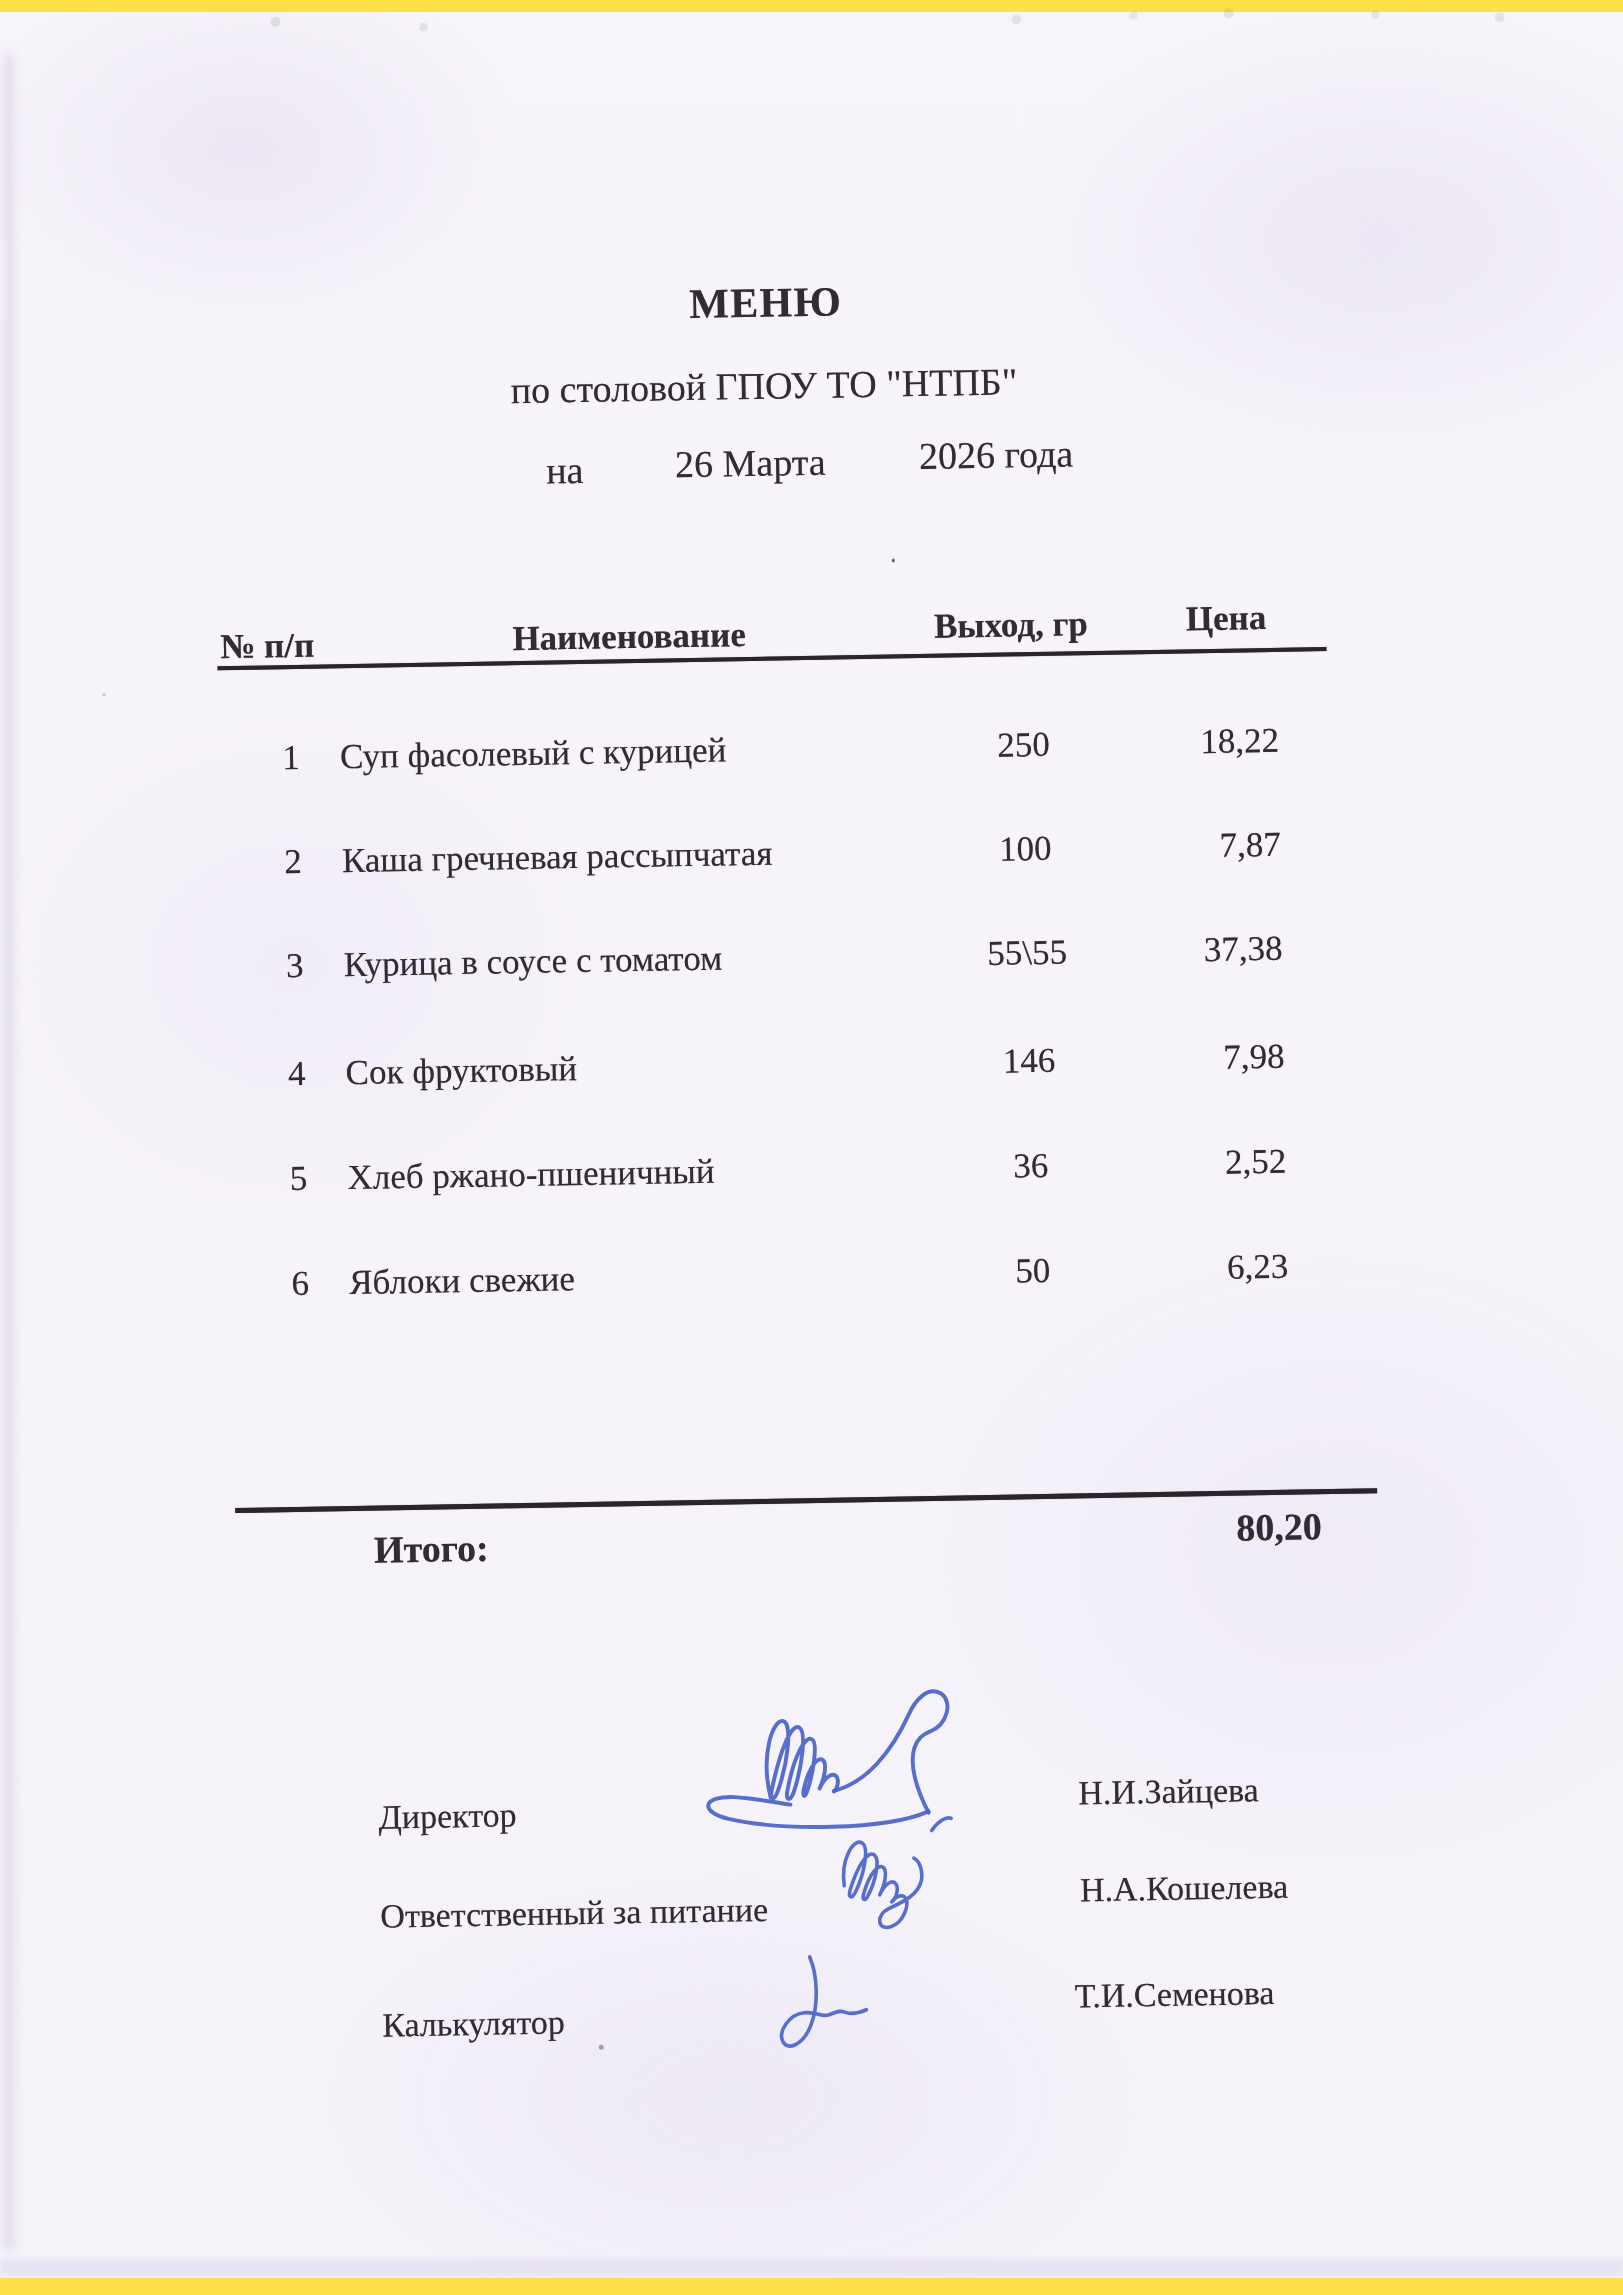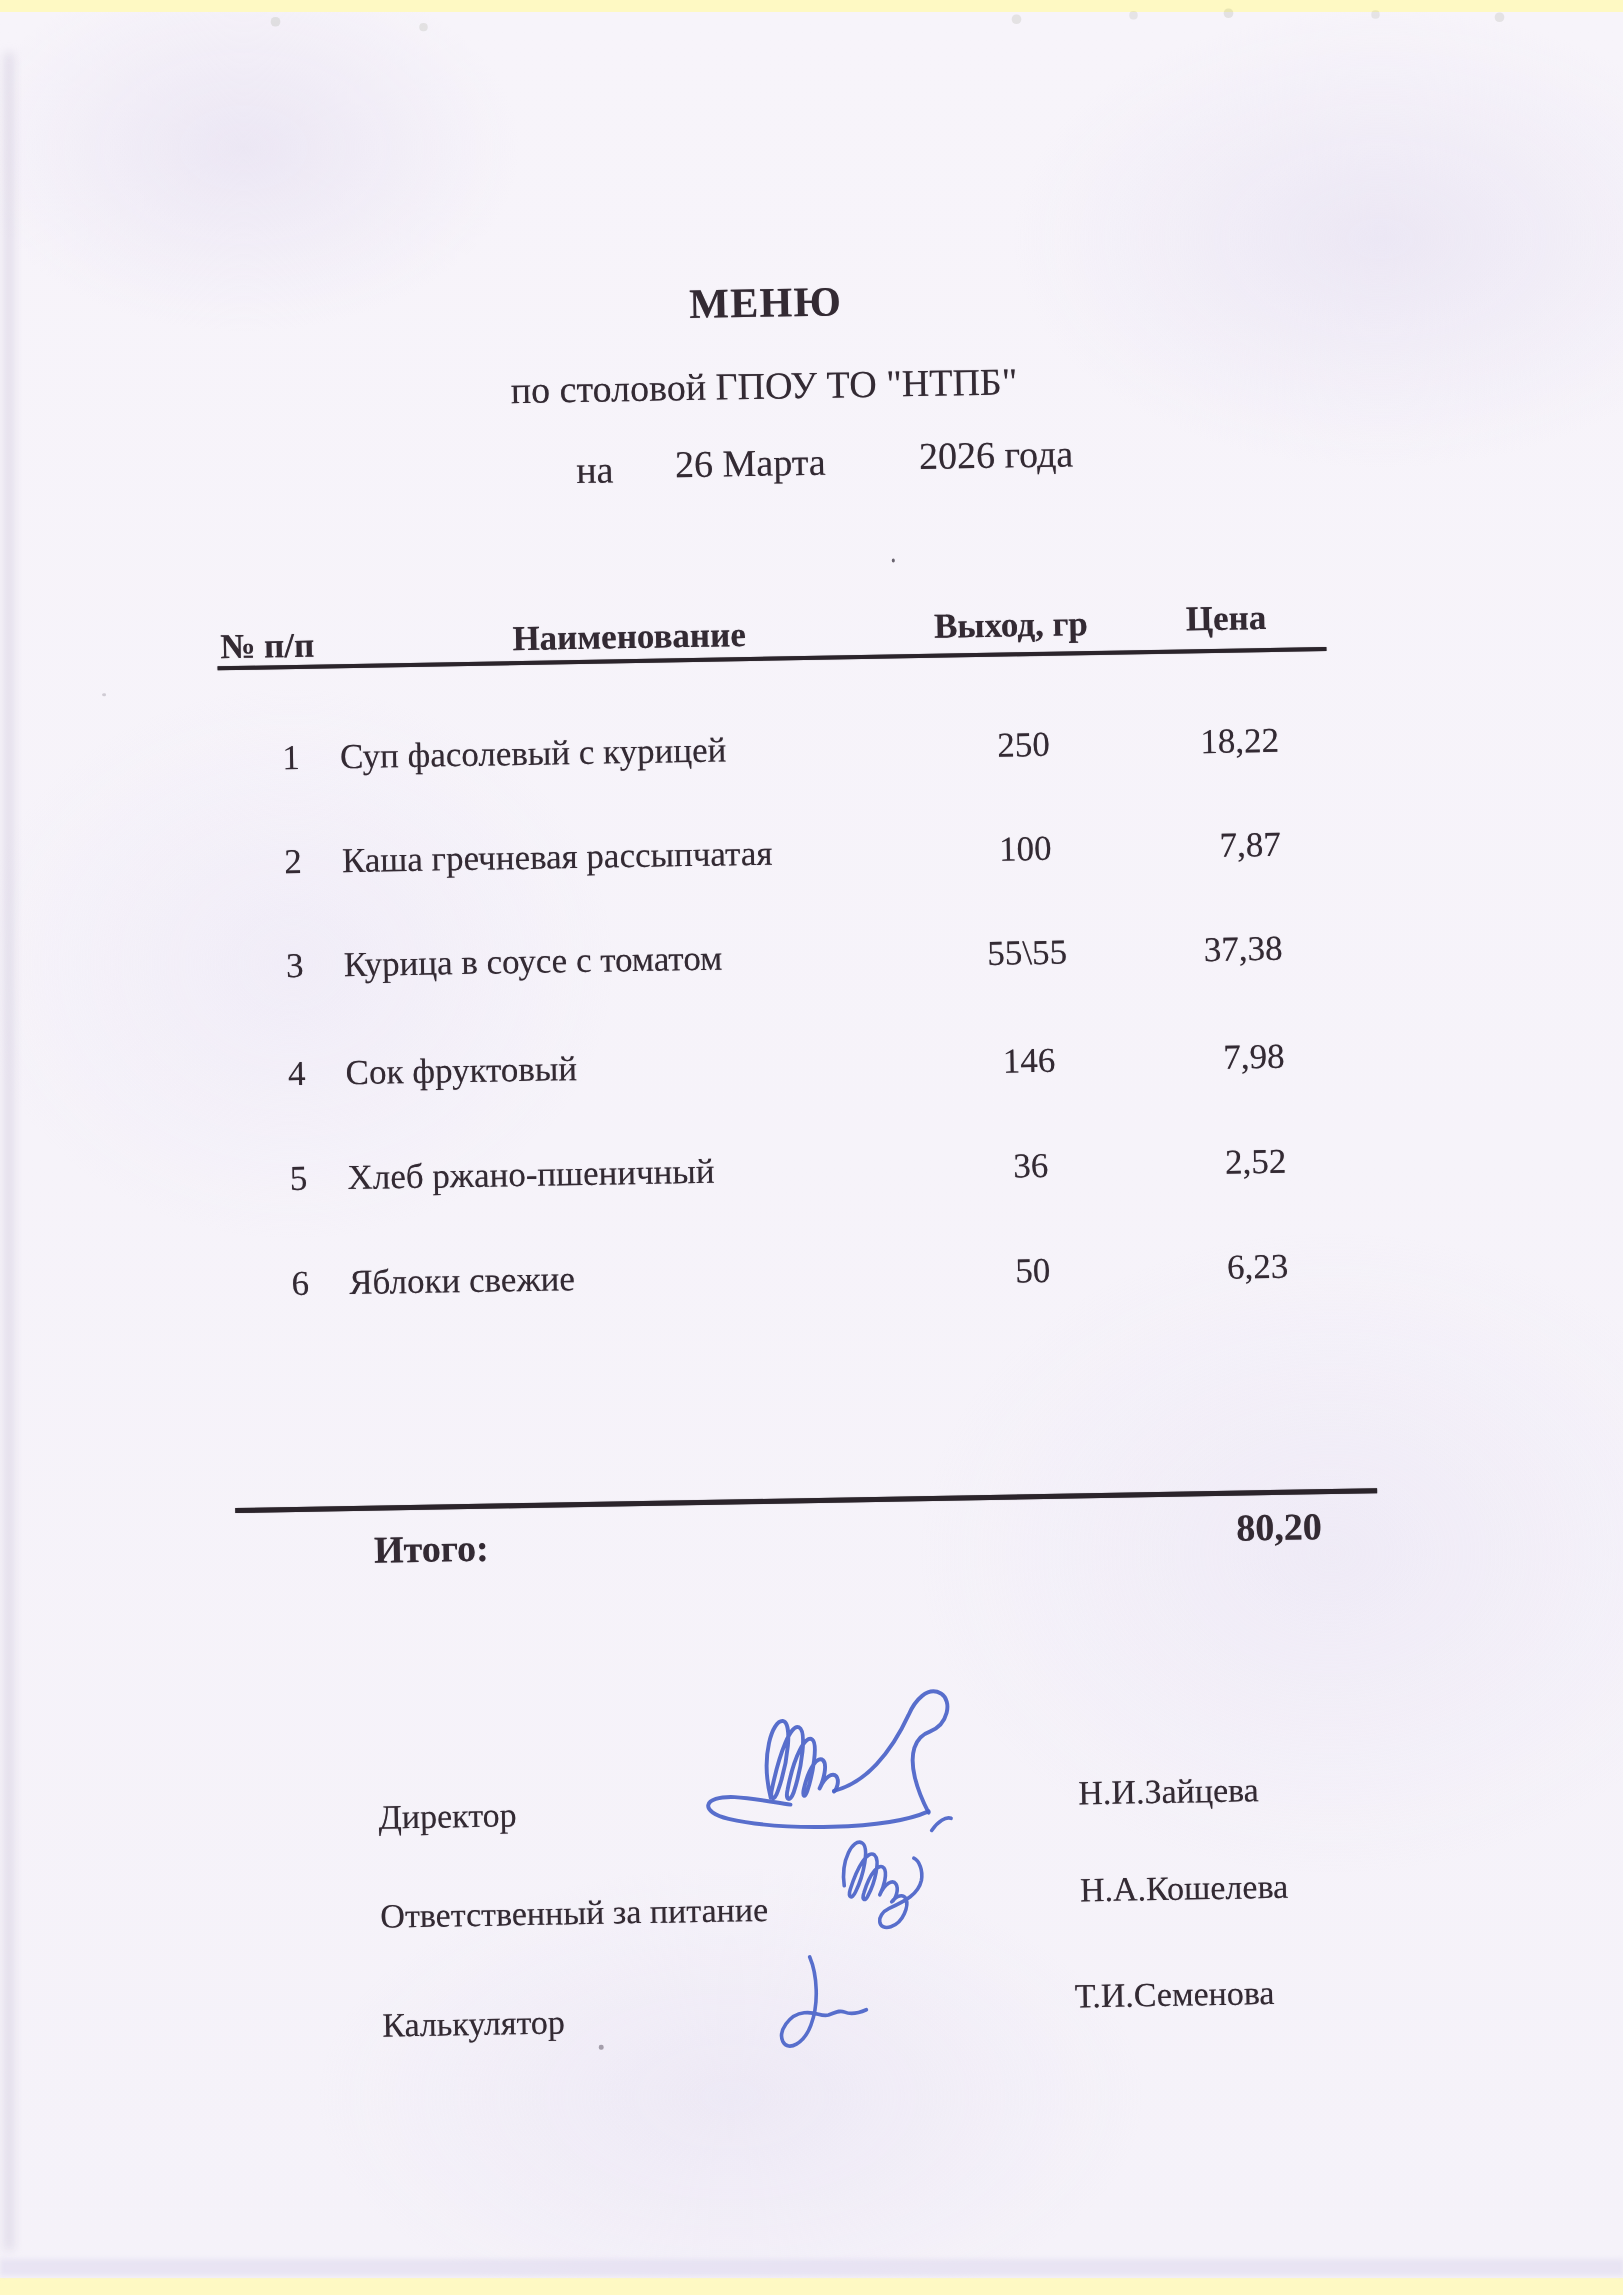--- a/index.html
+++ b/index.html
@@ -1,20 +1,20 @@
 <!DOCTYPE html>
 <html lang="ru" style="font-size:10.5px"><head>
 <meta charset="utf-8">
 <title>МЕНЮ — скан документа</title>
 <style>
   html,body{margin:0;padding:0;background:#e9e9ee;}
   .page{
     position:relative;
     width:1624px;height:2295px;
-    background:#fef9c3;
+    background:#fde047;
     overflow:hidden;
     font-family:"Liberation Serif","DejaVu Serif",serif;
     color:#332a33;
   }
   
   .paper{
     position:absolute;left:0;top:11.8px;right:0;bottom:17px;
     background:
       radial-gradient(393px 262px at 15% 6%,  rgba(230,224,241,.65), transparent 70%),
       radial-gradient(524px 327px at 85% 10%, rgba(227,221,240,.55), transparent 70%),
@@ -75,21 +75,21 @@
   <div class="paper"></div>
   <div class="left-shade"></div>
   <div class="bottom-band"></div>
   <div class="edge-noise"></div>
 
   <div class="content">
 
     <div class="t title bold" style="left:704px;top:278px;">МЕНЮ</div>
     <div class="t sub" style="left:524px;top:363px;">по столовой ГПОУ ТО "НТПБ"</div>
 
-    <div class="t date" style="left:588px;top:444px;">на</div>
+    <div class="t date" style="left:558px;top:444px;">на</div>
     <div class="t date" style="left:687px;top:440px;">26 Марта</div>
     <div class="t date" style="left:931px;top:436px;">2026 года</div>
 
     <div class="t th" style="left:229px;top:617px;">№ п/п</div>
     <div class="t th" style="left:504px;top:614px;width:268px;text-align:center;">Наименование</div>
     <div class="t th" style="left:943px;top:609px;">Выход, гр</div>
     <div class="t th" style="left:1195px;top:606px;">Цена</div>
 
     <div class="rule" style="left:226px;top:656px;width:1109px;height:3.9px;"></div>
 

